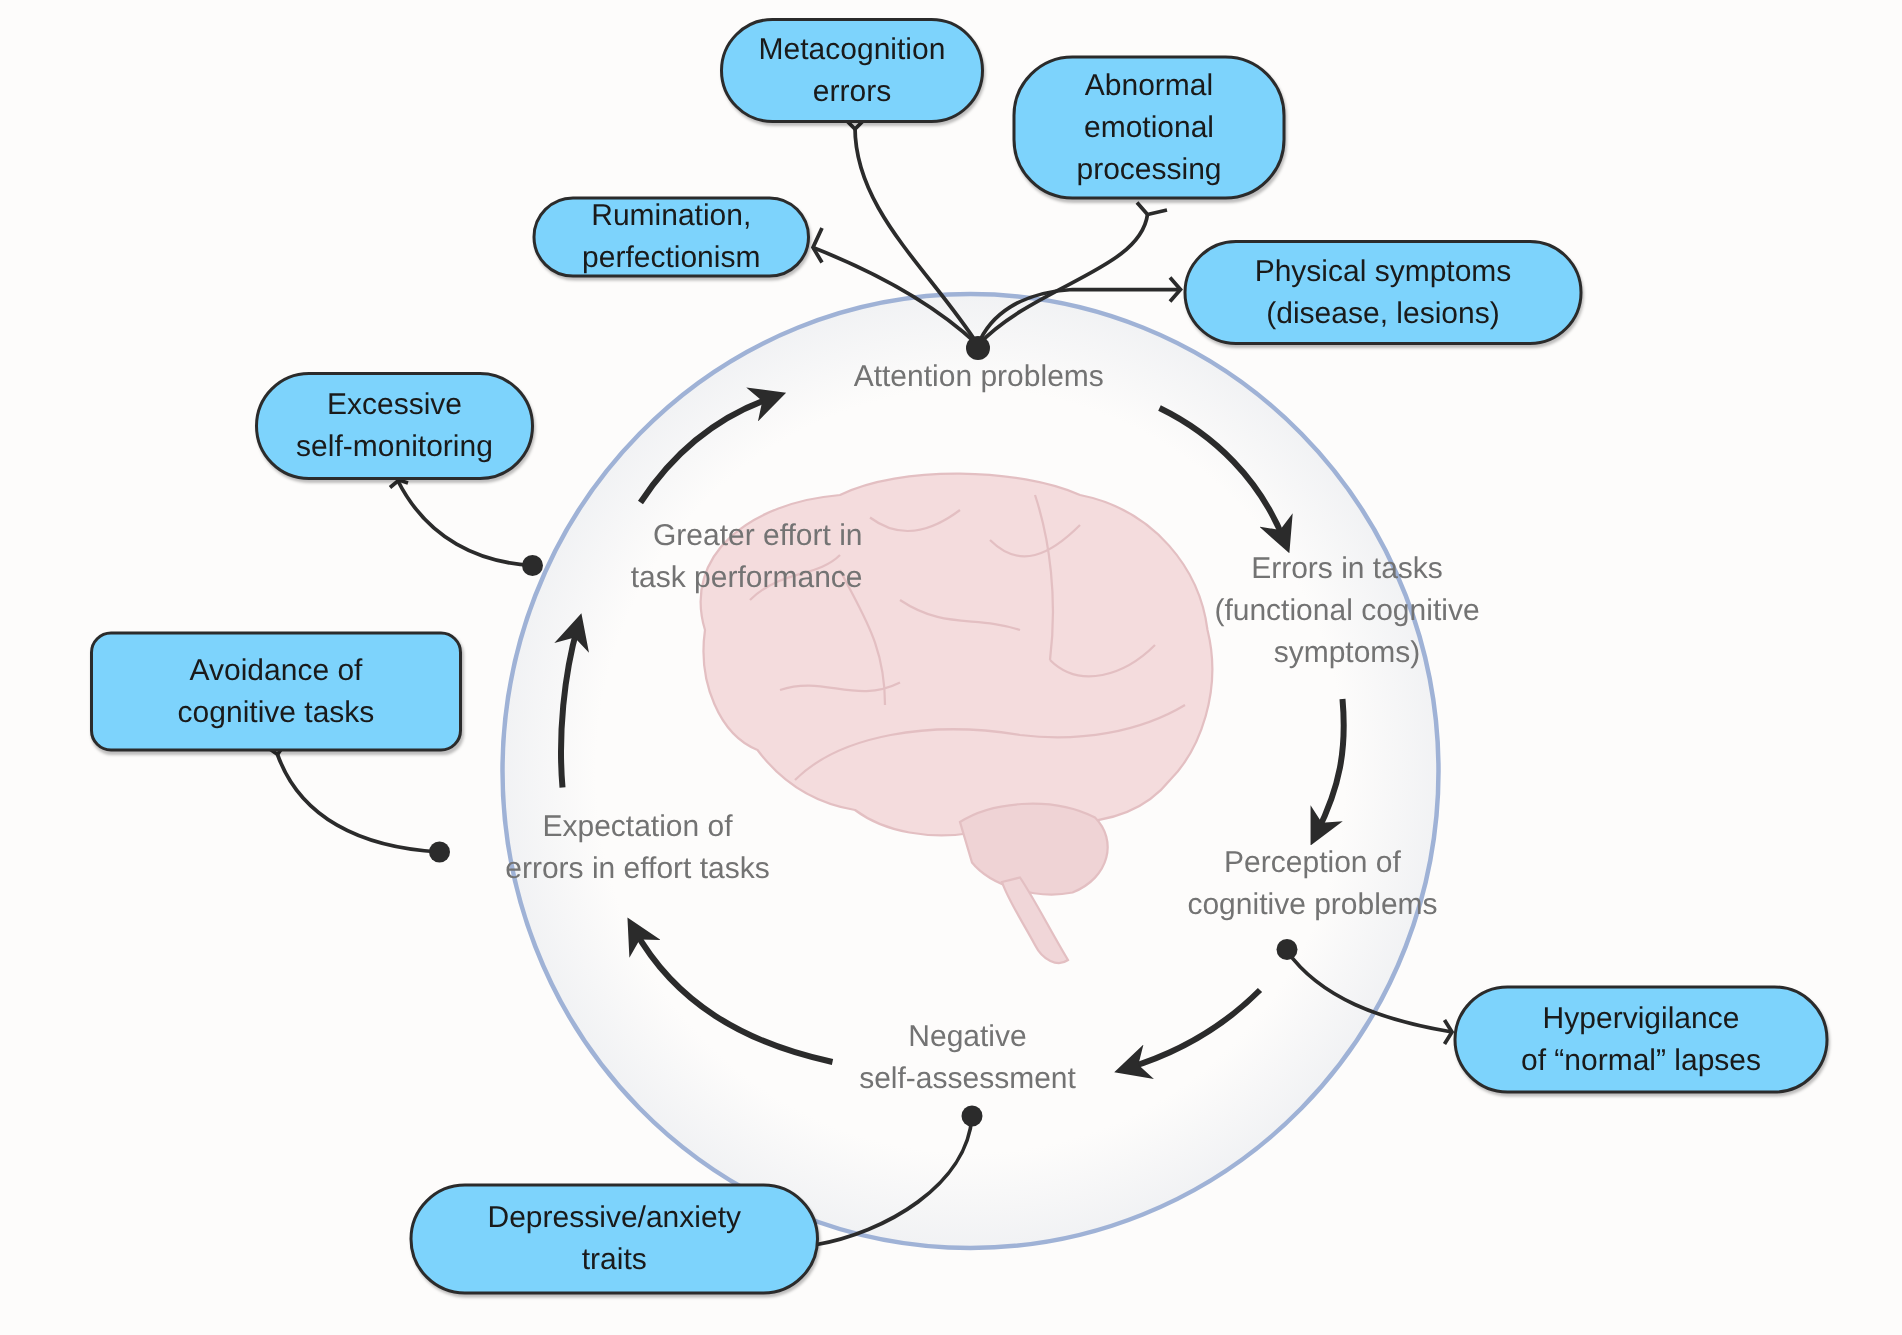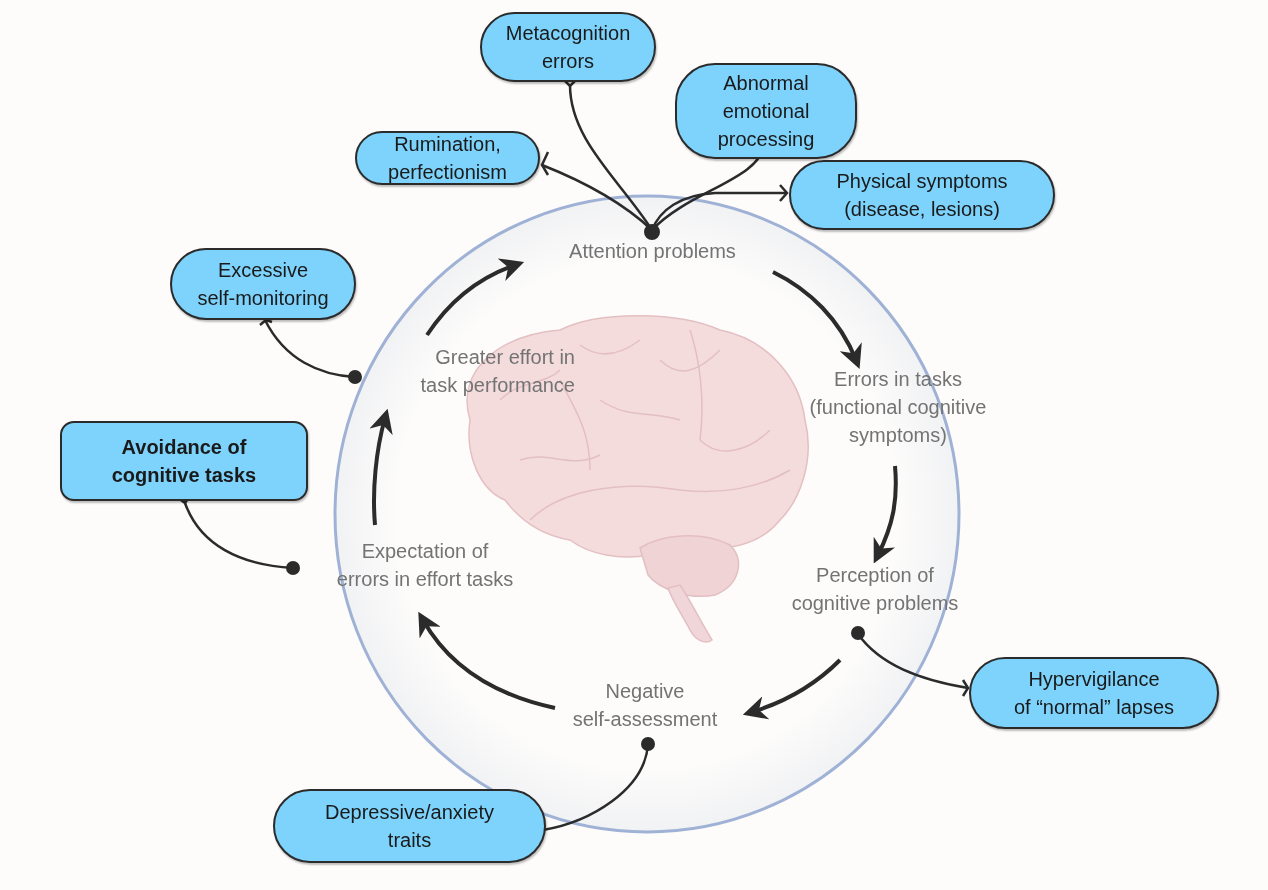--- a/index.html
+++ b/index.html
@@ -75,38 +75,38 @@
     <circle cx="293" cy="568" r="7"></circle>
     <circle cx="858" cy="633" r="7"></circle>
     <circle cx="648" cy="744" r="7"></circle>
   </g>
 </svg>
 
 <div class="box pill" style="left:480px;top:12px;width:176px;height:70px;">
   <span>Metacognition
 errors</span>
 </div>
-<div class="box pill" style="left:675px;top:37px;width:182px;height:96px;margin-top:26px;">
+<div class="box pill" style="left:675px;top:37px;width:182px;height:96px;">
   <span>Abnormal
 emotional
 processing</span>
 </div>
 <div class="box pill" style="left:355px;top:131px;width:185px;height:54px;">
   <span>Rumination,
 perfectionism</span>
 </div>
 <div class="box pill" style="left:789px;top:160px;width:266px;height:70px;">
   <span>Physical symptoms
 (disease, lesions)</span>
 </div>
 <div class="box pill" style="left:170px;top:248px;width:186px;height:72px;">
   <span>Excessive
 self-monitoring</span>
 </div>
-<div class="box rect" style="left:60px;top:421px;width:248px;height:80px;font-weight:bold;">
+<div class="box rect" style="left:60px;top:421px;width:248px;height:80px;">
   <span>Avoidance of
 cognitive tasks</span>
 </div>
 <div class="box pill" style="left:969px;top:657px;width:250px;height:72px;">
   <span>Hypervigilance
 of “normal” lapses</span>
 </div>
 <div class="box pill" style="left:273px;top:789px;width:273px;height:74px;">
   <span>Depressive/anxiety
 traits</span>

